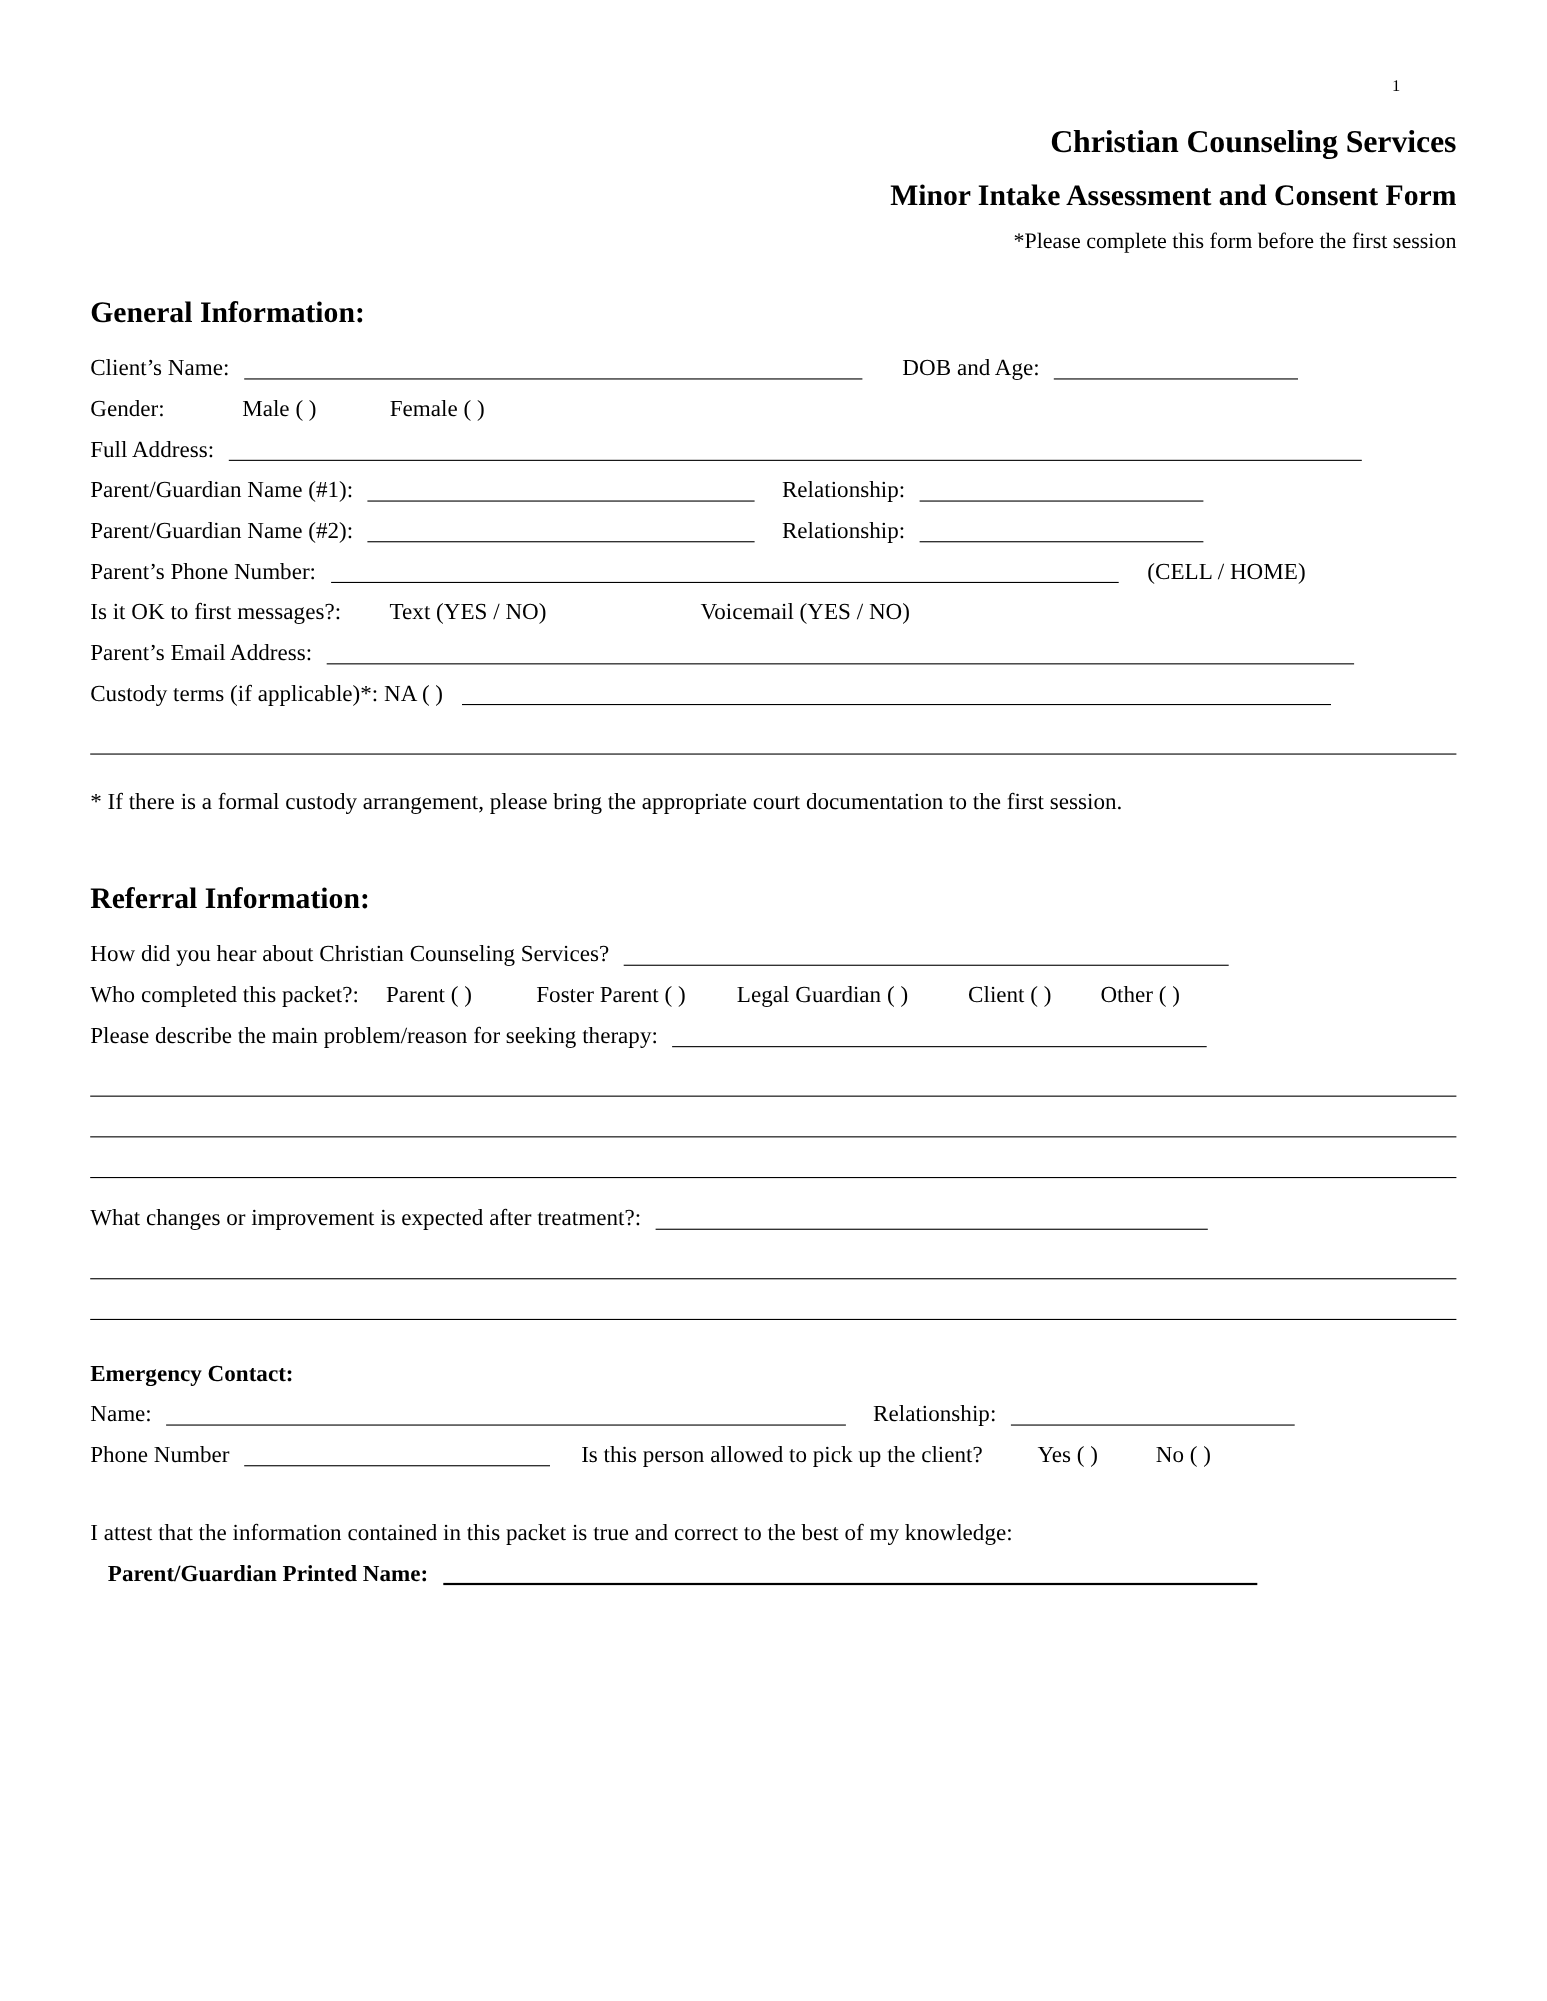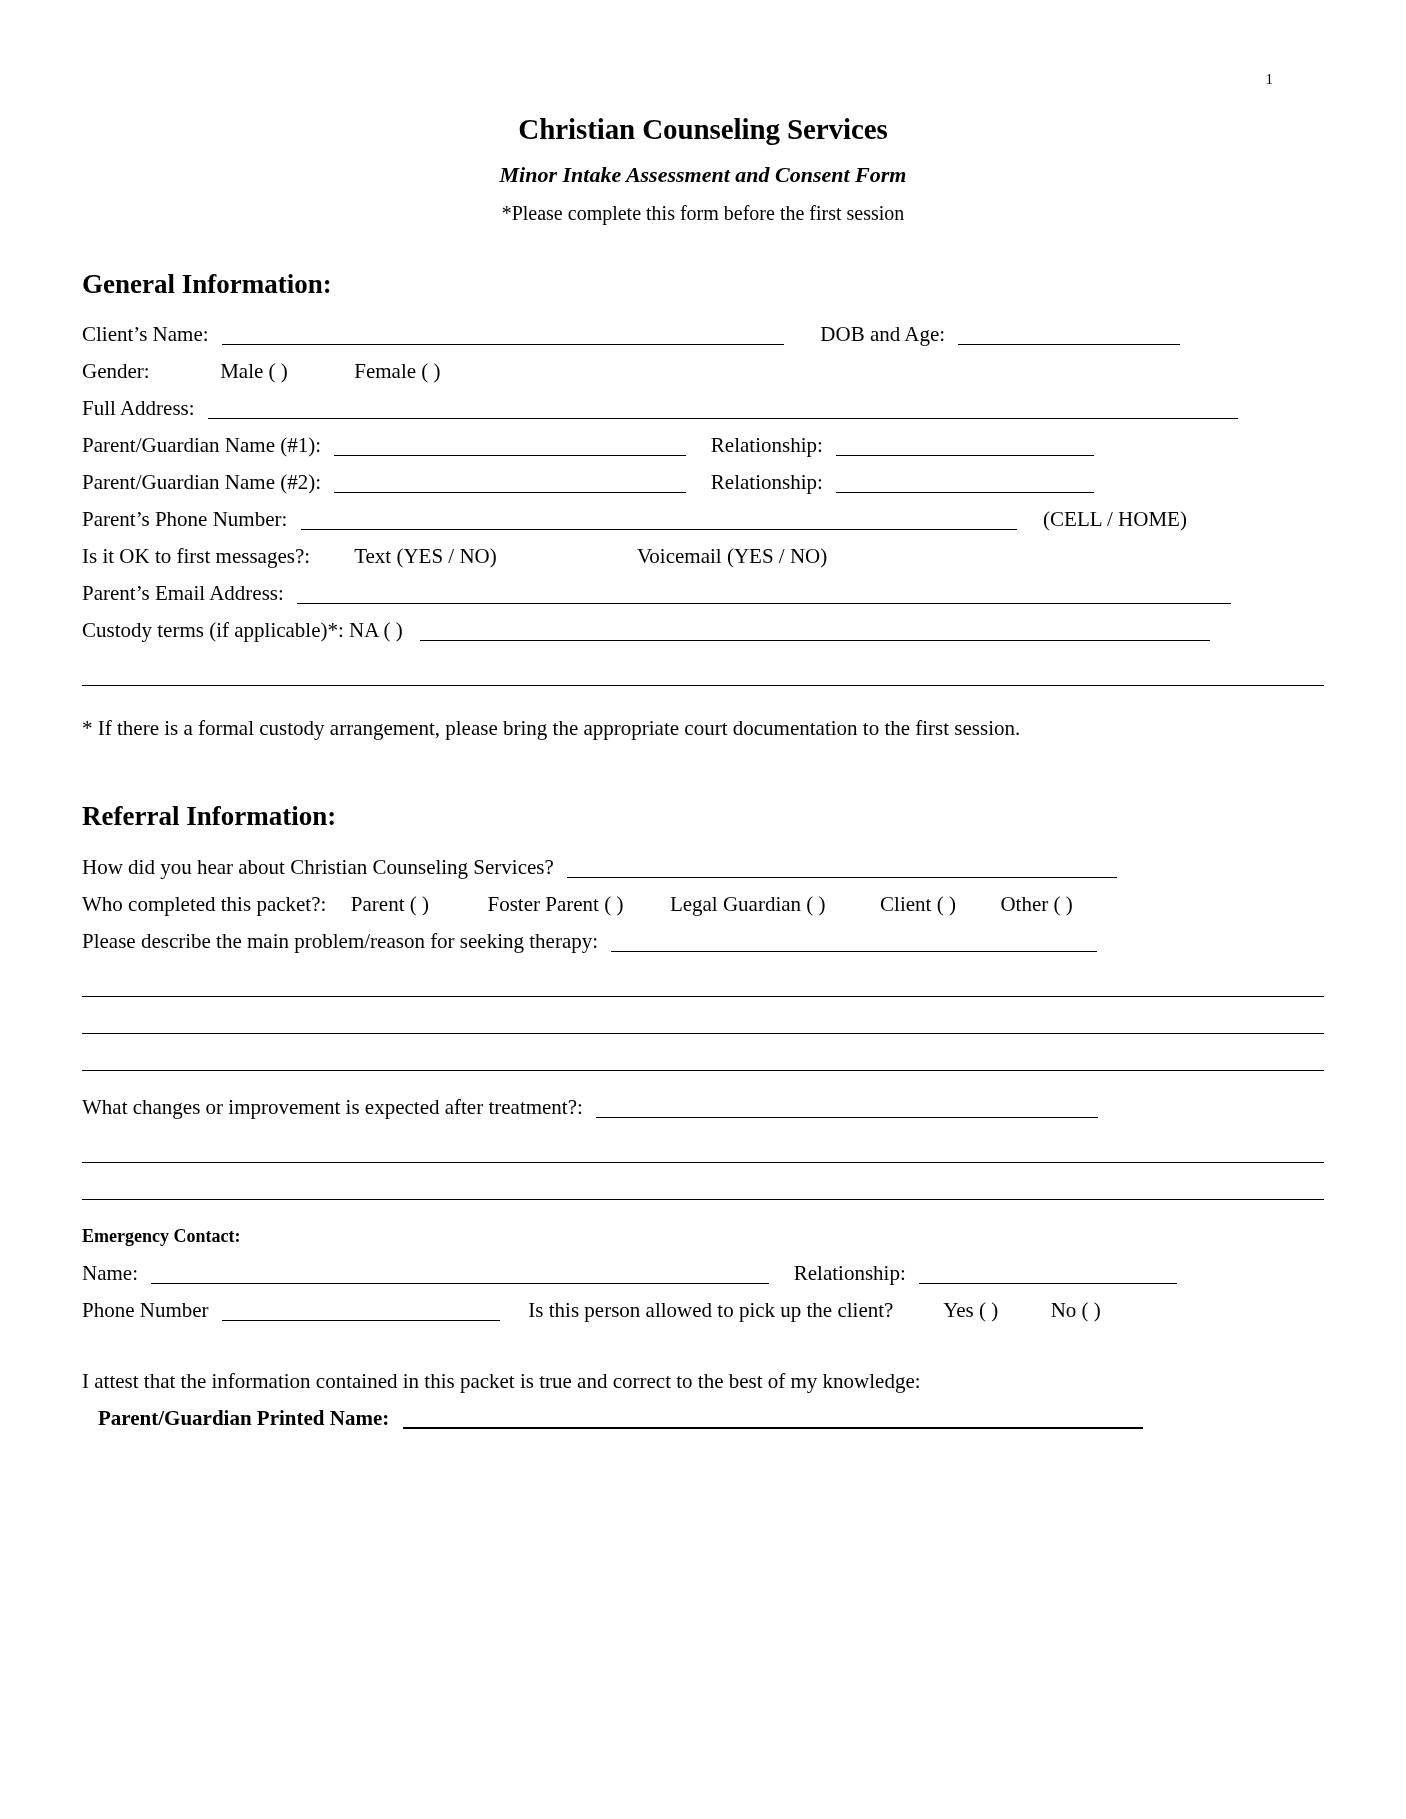--- a/index.html
+++ b/index.html
@@ -39,35 +39,34 @@
     line-height: 1;
     letter-spacing: 0;
   }
 
   
   .title-block {
     position: absolute;
     left: 0;
     top: 112px;
     width: 1242px;
-    text-align: center;
+    text-align: right;
   }
   .doc-title {
     font-size: 29px;
     font-weight: bold;
     line-height: 1.18;
     letter-spacing: -0.1px;
     margin: 0;
   }
   .doc-subtitle {
-    font-size: 22px;
+    font-size: 27px;
     font-weight: bold;
     line-height: 1.18;
     margin: 16px 0 0 0;
-    font-style: italic;
   }
   .doc-note {
     font-size: 20px;
     font-weight: normal;
     line-height: 1.18;
     margin: 14px 0 0 0;
   }
 
   
   .body-block {
@@ -113,23 +112,24 @@
     font-size: 21px;
     line-height: 32px;
     margin-top: 26px;
   }
 
   .gap-lg { height: 56px; }
   .gap-md { height: 34px; }
   .gap-sm { height: 18px; }
 
   .sub-head {
-    font-size: 18px;
+    font-size: 21px;
     font-weight: bold;
     line-height: 37px;
+    margin-top: 12px;
   }
 
   .attest {
     font-size: 21px;
     line-height: 37px;
   }
   .bold-row {
     font-size: 21px;
     font-weight: bold;
     line-height: 37px;

